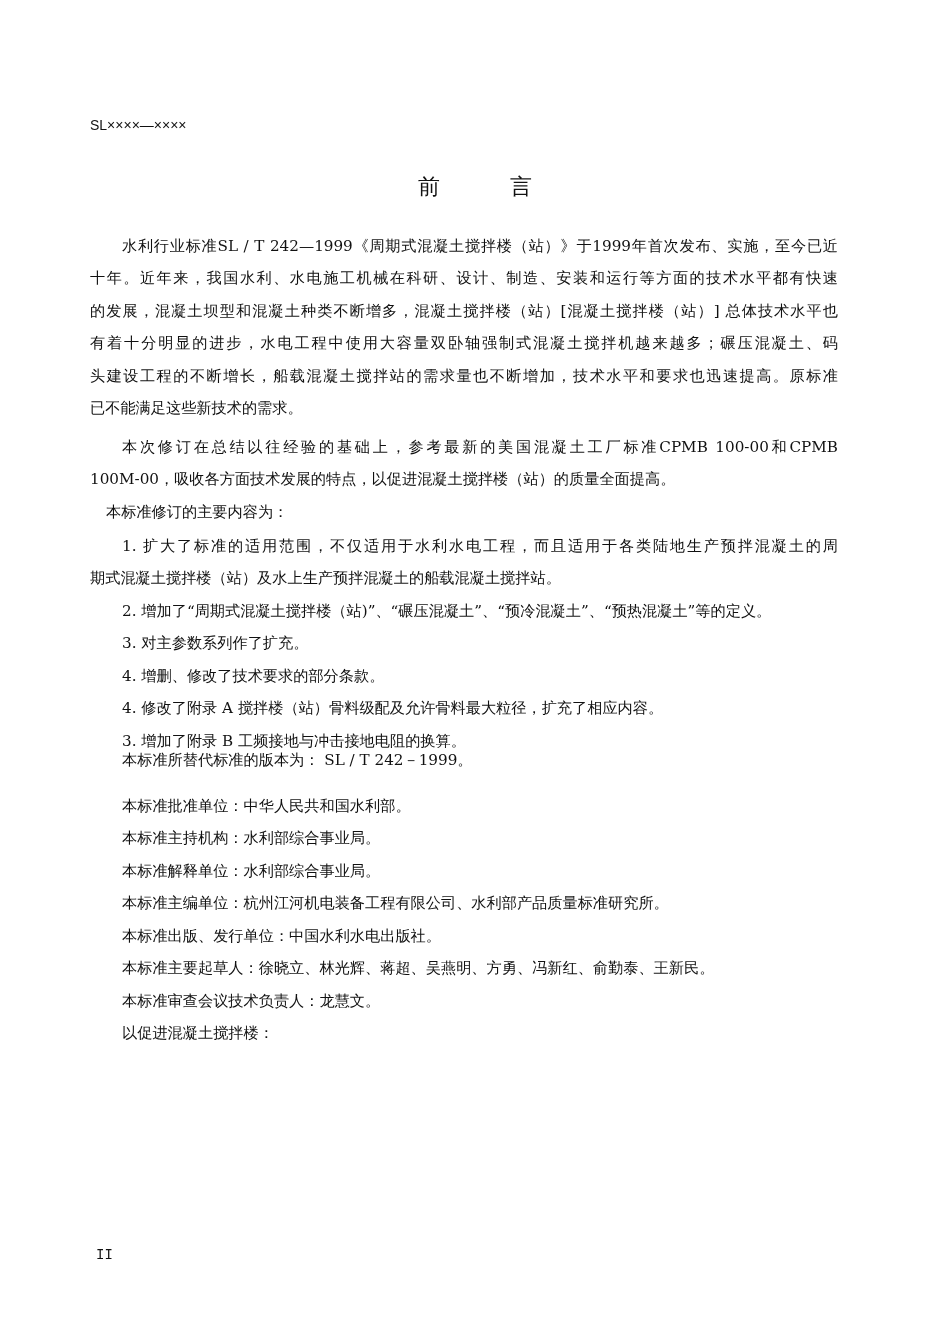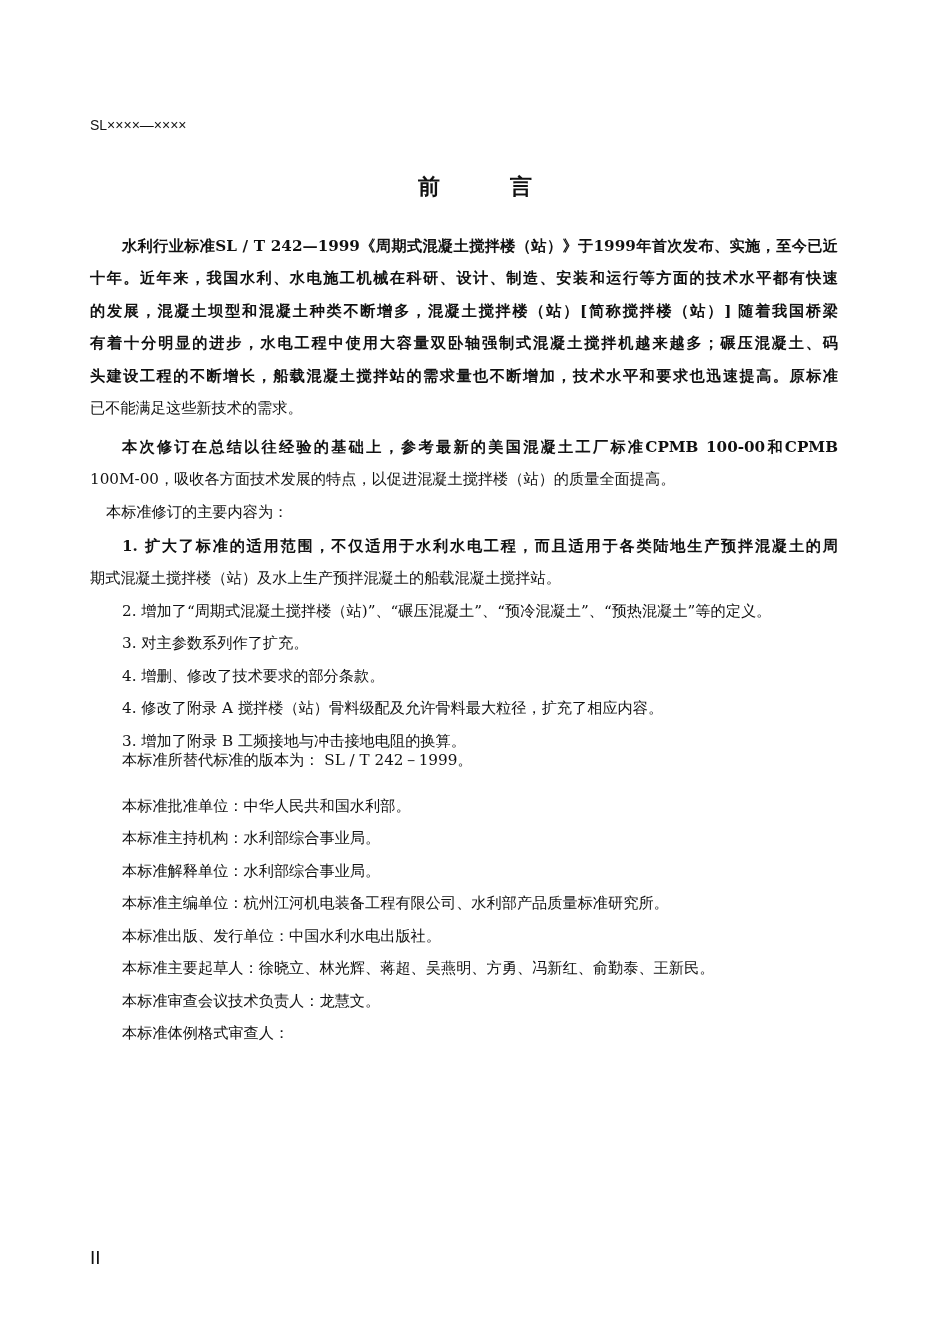--- a/index.html
+++ b/index.html
@@ -1,43 +1,43 @@
 <!DOCTYPE html>
 <html><head>
   <meta charset="utf-8">
   <style>
     html, body { margin: 0; padding: 0; background: #ffffff; }
     body { width: 950px; height: 1344px; position: relative; overflow: hidden;
       font-family: "DejaVu Serif", "Liberation Serif", serif; color: #111; }
     .hdr { position: absolute; left: 90px; top: 117px; font-size: 14px;
       font-family: Liberation Sans, sans-serif; letter-spacing: 0; }
     .title { position: absolute; left: 0; width: 950px; top: 172px; text-align: center;
-      font-size: 22px; font-weight: bold; }
+      font-size: 22px; font-weight: normal; }
     .title span { display: inline-block; }
     .title .gap { width: 70px; }
     .line { position: absolute; left: 90px; width: 748px; font-size: 15.2px; line-height: 20px;
       white-space: nowrap; overflow: visible; }
-    .just { text-align: justify; text-align-last: justify; font-weight: bold; }
+    .just { text-align: justify; text-align-last: justify; }
     .ind2 { left: 122px; width: 716px; }
     .ind1 { left: 106px; }
-    .pno { position: absolute; left: 90px; top: 1247px; font-size: 19px;
-      font-family: Liberation Sans, sans-serif; }
+    .pno { position: absolute; left: 96px; top: 1247px; font-size: 14px;
+      font-family: Liberation Mono, monospace; }
   </style>
 </head>
 <body>
 
 <div class="hdr">SL××××—××××</div>
 
 <div class="title">
   <span>前</span><span class="gap"></span><span>言</span>
 </div>
 
 <div class="line just ind2" style="top:236px">水利行业标准SL / T 242—1999《周期式混凝土搅拌楼（站）》于1999年首次发布、实施，至今已近</div>
 <div class="line just" style="top:268px">十年。近年来，我国水利、水电施工机械在科研、设计、制造、安装和运行等方面的技术水平都有快速</div>
-<div class="line just" style="top:301px">的发展，混凝土坝型和混凝土种类不断增多，混凝土搅拌楼（站）[简称搅拌楼（站）] 随着我国桥梁</div>
+<div class="line just" style="top:301px">的发展，混凝土坝型和混凝土种类不断增多，混凝土搅拌楼（站）[混凝土搅拌楼（站）] 总体技术水平也</div>
 <div class="line just" style="top:333px">有着十分明显的进步，水电工程中使用大容量双卧轴强制式混凝土搅拌机越来越多；碾压混凝土、码</div>
 <div class="line just" style="top:366px">头建设工程的不断增长，船载混凝土搅拌站的需求量也不断增加，技术水平和要求也迅速提高。原标准</div>
 <div class="line" style="top:398px">已不能满足这些新技术的需求。</div>
 
 <div class="line just ind2" style="top:437px">本次修订在总结以往经验的基础上，参考最新的美国混凝土工厂标准CPMB  100-00和CPMB</div>
 <div class="line" style="top:469px">100M-00，吸收各方面技术发展的特点，以促进混凝土搅拌楼（站）的质量全面提高。</div>
 
 <div class="line ind1" style="top:502px">本标准修订的主要内容为：</div>
 
 <div class="line just ind2" style="top:536px">1.  扩大了标准的适用范围，不仅适用于水利水电工程，而且适用于各类陆地生产预拌混凝土的周</div>
@@ -49,15 +49,15 @@
 <div class="line ind2" style="top:731px">3.  增加了附录 B 工频接地与冲击接地电阻的换算。</div>
 
 <div class="line ind2" style="top:750px">本标准所替代标准的版本为：  SL / T 242－1999。</div>
 <div class="line ind2" style="top:796px">本标准批准单位：中华人民共和国水利部。</div>
 <div class="line ind2" style="top:828px">本标准主持机构：水利部综合事业局。</div>
 <div class="line ind2" style="top:861px">本标准解释单位：水利部综合事业局。</div>
 <div class="line ind2" style="top:893px">本标准主编单位：杭州江河机电装备工程有限公司、水利部产品质量标准研究所。</div>
 <div class="line ind2" style="top:926px">本标准出版、发行单位：中国水利水电出版社。</div>
 <div class="line ind2" style="top:958px">本标准主要起草人：徐晓立、林光辉、蒋超、吴燕明、方勇、冯新红、俞勤泰、王新民。</div>
 <div class="line ind2" style="top:991px">本标准审查会议技术负责人：龙慧文。</div>
-<div class="line ind2" style="top:1023px">本标准体例格式审查人：</div>
+<div class="line ind2" style="top:1023px">以促进混凝土搅拌楼：</div>
 
 <div class="pno">II</div>
 
 </body></html>

